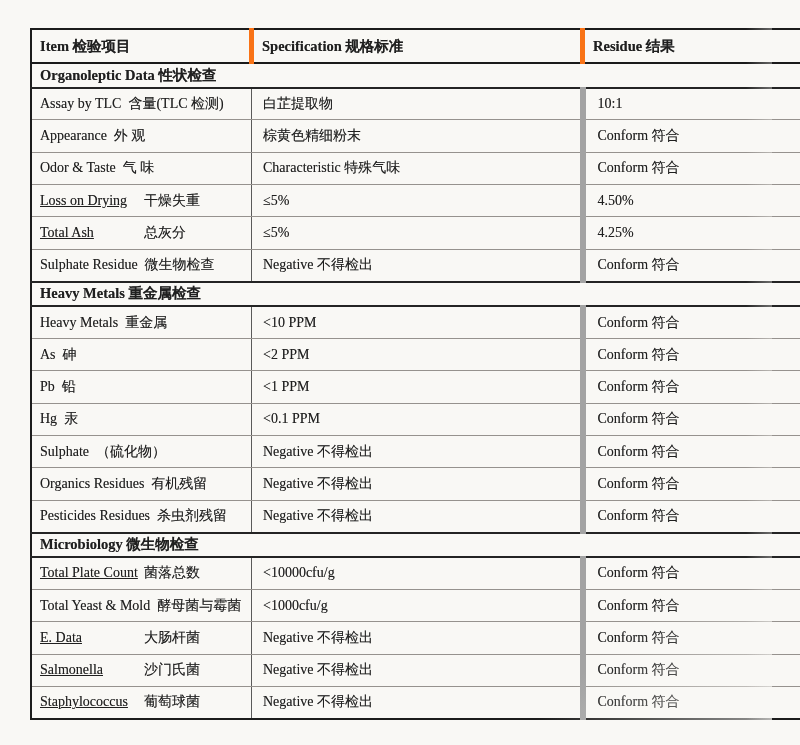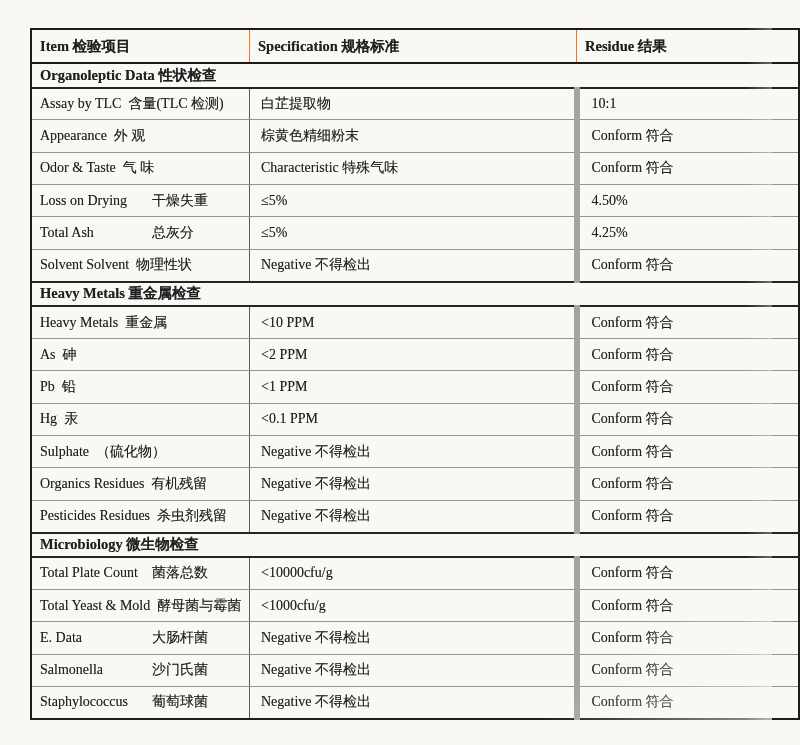--- a/index.html
+++ b/index.html
@@ -32,21 +32,21 @@
     font-weight: bold;
     font-size: 14.5px;
     text-align: left;
     padding: 0 0 0 8px;
     border-bottom: 2px solid #1a1a1a;
     text-shadow: 0 0 0.5px rgba(30,30,30,0.55);
   }
   th.c1, td.c1 { width: 209px; }
   th.c2, td.c2 { width: 318px; }
   th.c3, td.c3 { width: 213px; }
-  thead th.c1, thead th.c2 { border-right: 1px solid #f97316; }
+  thead th.c1, thead th.c2 { border-right: 5px solid #f97316; }
 
   tr.section-row { height: 16px; }
   tr.section-row td {
     font-weight: bold;
     font-size: 14.5px;
     padding: 0 0 0 8px;
     border-top: 2px solid #242424;
     border-bottom: 2px solid #242424;
     text-shadow: 0 0 0.5px rgba(30,30,30,0.55);
   }
@@ -57,21 +57,21 @@
     border-bottom: 1px solid #96928e;
     text-shadow: 0 0 0.4px rgba(40,40,40,0.5);
     white-space: nowrap;
     overflow: hidden;
     border-radius: 13px;
   }
   tr.data-row td.c1 { border-right: 1px solid #5a5a5a; }
   tr.data-row td.c2 { border-right: 6px solid #a3a3a3; padding-left: 11px; }
   tr.data-row td.c3 { padding-left: 12px; }
   td.c1 .en { margin-right: 7px; }
-  td.c1.gap .en { display: inline-block; min-width: 100px; margin-right: 12px; }
+  td.c1.gap .en { display: inline-block; min-width: 100px; margin-right: 4px; text-decoration: underline; }
 
   
   .scan-fade {
     position: absolute;
     right: -2px;
     bottom: -4px;
     width: 240px;
     height: 130px;
     pointer-events: none;
     background: linear-gradient(135deg, rgba(249,248,245,0) 35%, rgba(249,248,245,0.55) 100%);
@@ -121,21 +121,21 @@
           <td class="c1 gap"><span class="en">Loss on Drying</span><span class="zh">干燥失重</span></td>
           <td class="c2">≤5%</td>
           <td class="c3">4.50%</td>
         </tr>
         <tr class="data-row">
           <td class="c1 gap"><span class="en">Total Ash</span><span class="zh">总灰分</span></td>
           <td class="c2">≤5%</td>
           <td class="c3">4.25%</td>
         </tr>
         <tr class="data-row">
-          <td class="c1"><span class="en">Solvent Solvent</span><span class="zh">物理性状</span></td>
+          <td class="c1"><span class="en">Sulphate Residue</span><span class="zh">微生物检查</span></td>
           <td class="c2">Negative  不得检出</td>
           <td class="c3">Conform  符合</td>
         </tr>
         <tr class="section-row">
           <td colspan="3">Heavy Metals  重金属检查</td>
         </tr>
         <tr class="data-row">
           <td class="c1"><span class="en">Heavy Metals</span><span class="zh">重金属</span></td>
           <td class="c2">&lt;10 PPM</td>
           <td class="c3">Conform  符合</td>

